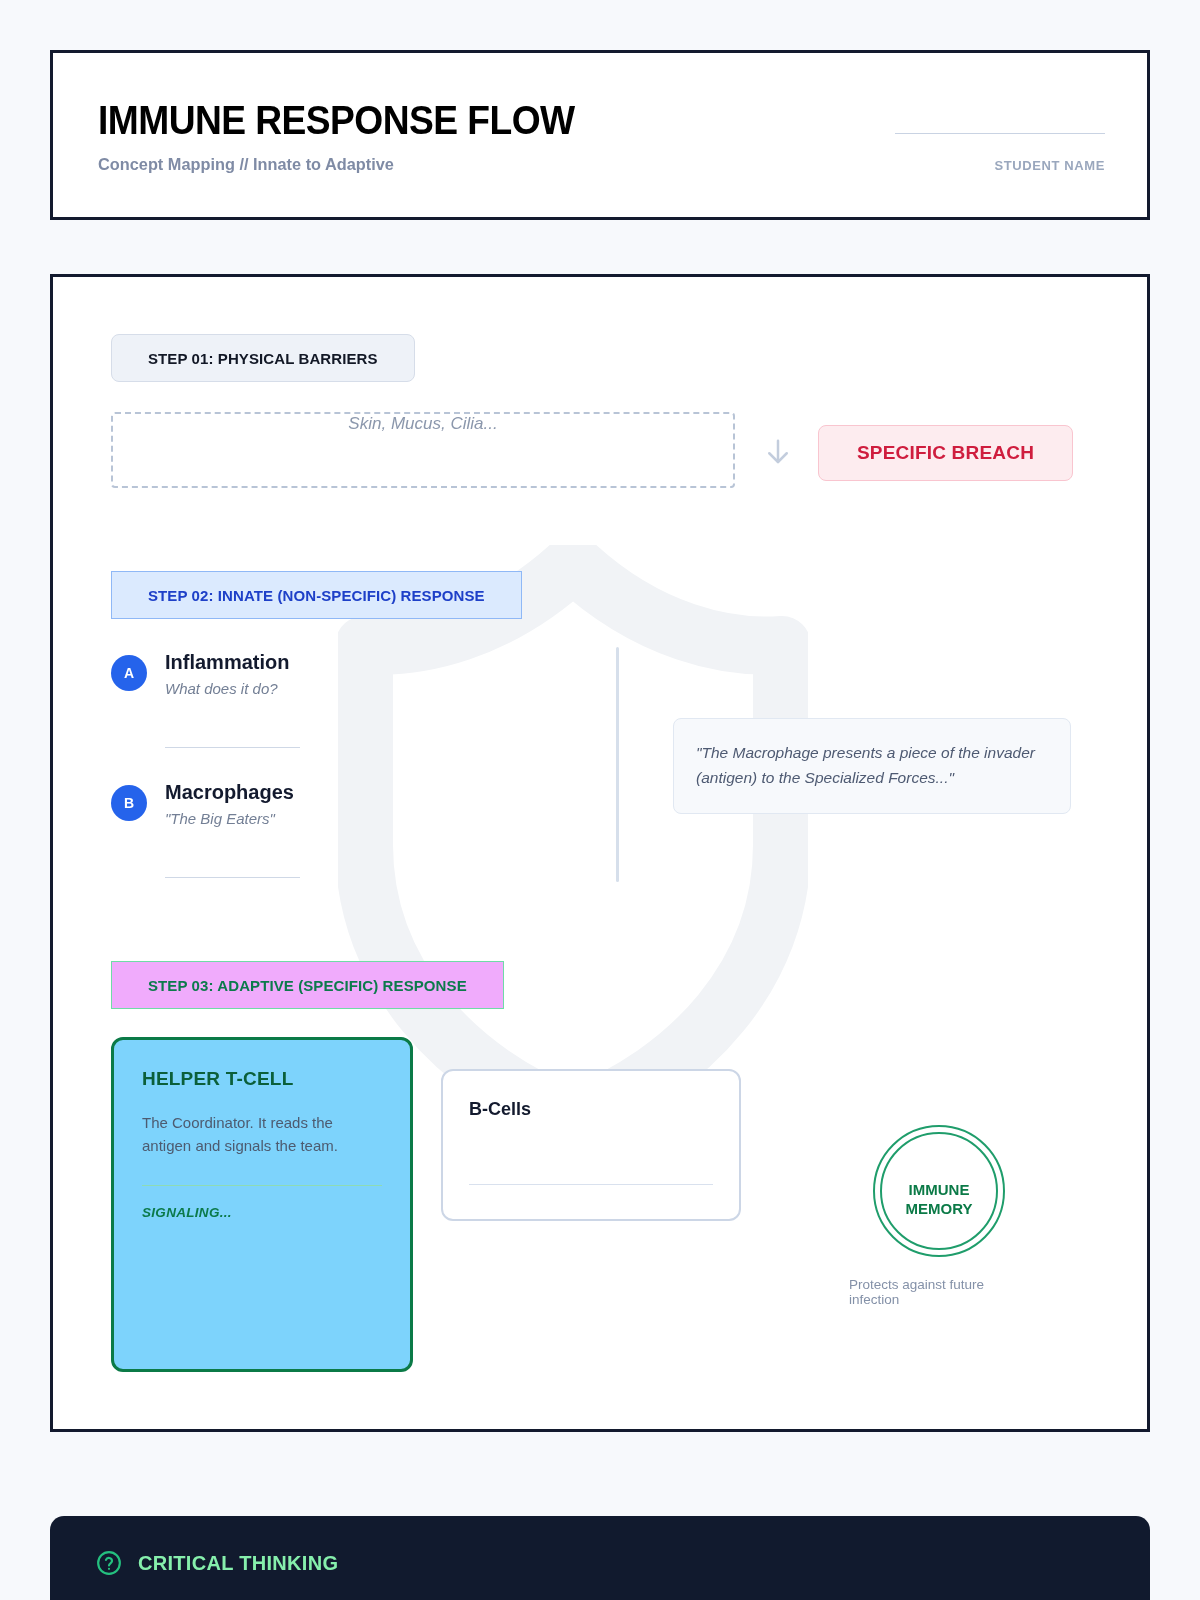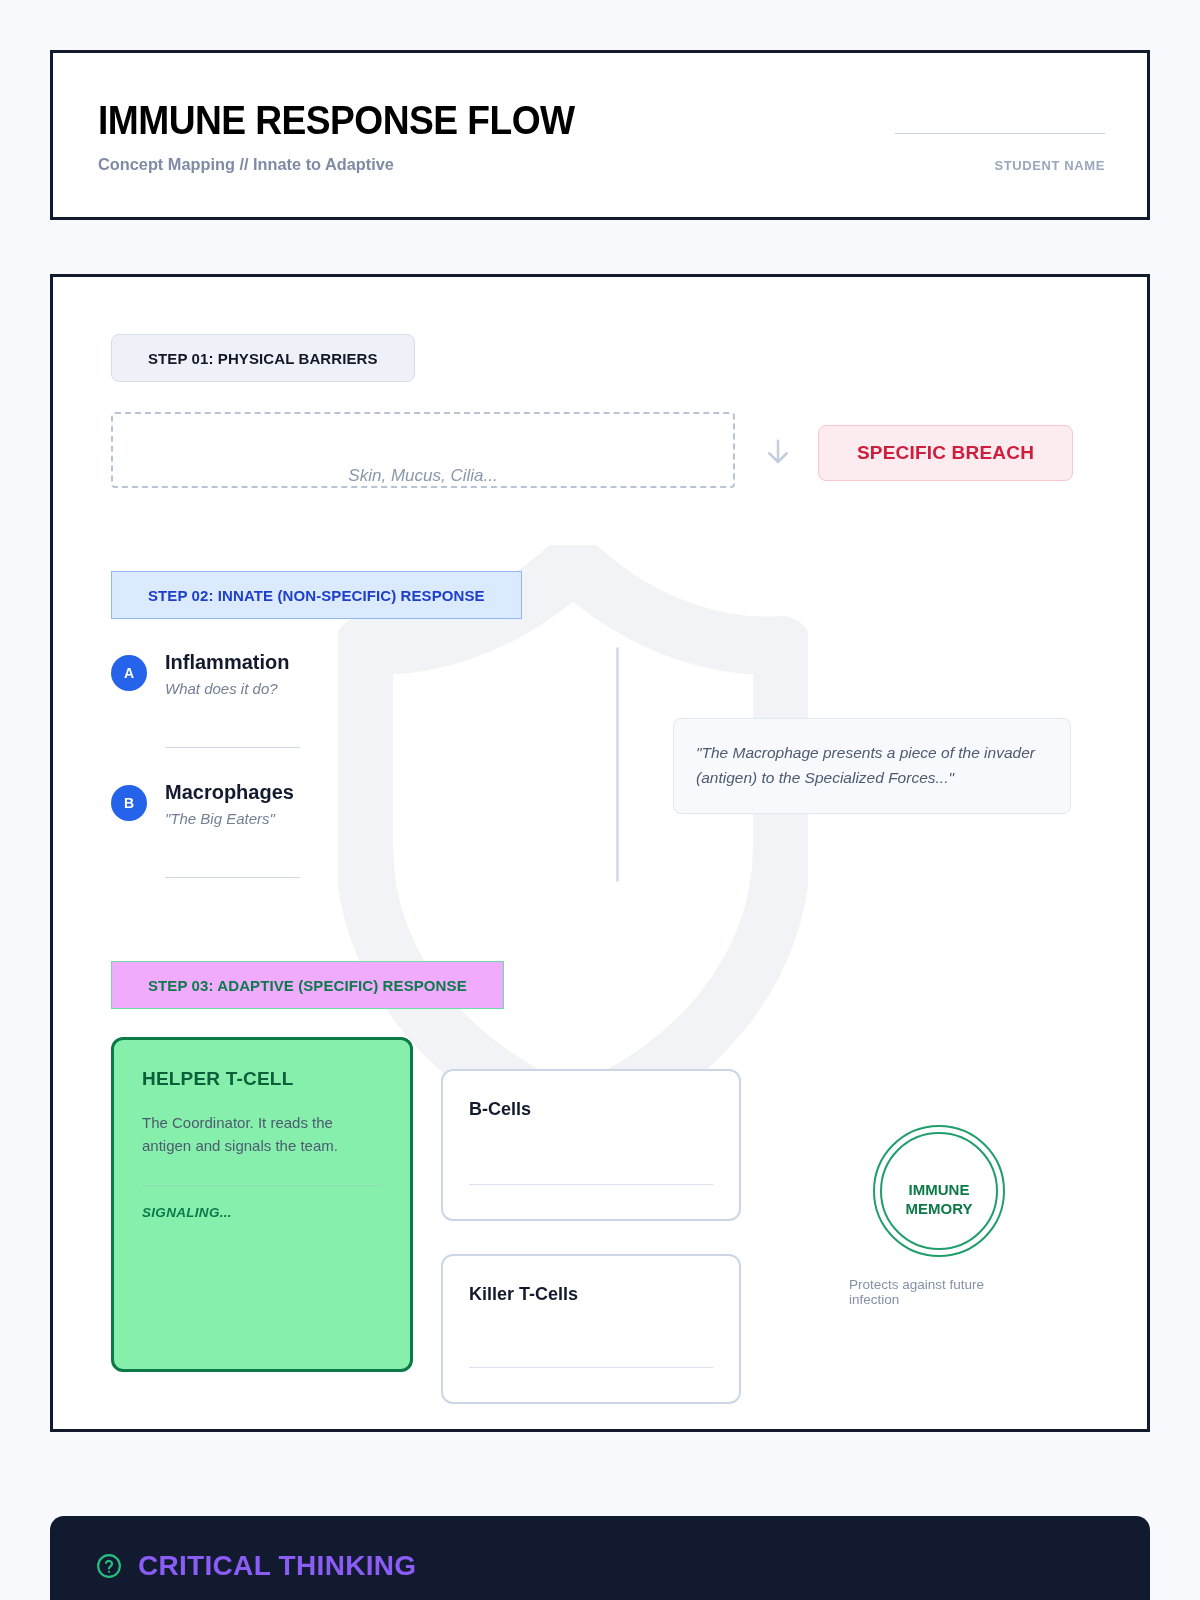--- a/index.html
+++ b/index.html
@@ -128,21 +128,21 @@
   }
 
   
   .dashed-box {
     position: absolute;
     left: 58px; top: 135px;
     width: 624px; height: 76px;
     border: 2px dashed #b8c4d6;
     border-radius: 4px;
     display: flex;
-    align-items: flex-end;
+    align-items: flex-start;
     justify-content: center;
   }
   .dashed-box .ph {
     font-size: 17px;
     font-style: italic;
     color: #8b97ac;
   }
 
   .down-arrow {
     position: absolute;
@@ -217,21 +217,21 @@
     font-style: italic;
     color: #4e5a72;
     line-height: 1.6;
   }
 
   
   .tcell-card {
     position: absolute;
     left: 58px; top: 760px;
     width: 302px; height: 335px;
-    background: #86efac;
+    background: #7dd3fc;
     border: 3px solid #0b7a47;
     border-radius: 12px;
     padding: 28px 28px;
   }
   .tcell-title {
     font-size: 19px; font-weight: 800;
     color: #0b5f3a; letter-spacing: 0.2px;
   }
   .tcell-body {
     margin-top: 22px;
@@ -325,23 +325,23 @@
     border-radius: 14px;
     padding: 34px 46px;
   }
   .ct-head {
     display: flex;
     align-items: center;
     gap: 16px;
   }
   .ct-icon { width: 26px; height: 26px; color: #24c07f; flex: none; }
   .ct-title {
-    font-size: 28px;
-    font-weight: 800;
-    color: #8b5cf6;
+    font-size: 20px;
+    font-weight: 800;
+    color: #86efac;
     letter-spacing: 0.3px;
   }
 </style>
 </head>
 <body>
 
 <div class="page">
 
   <div class="header-band">
     <div class="header-title">IMMUNE RESPONSE FLOW</div>
@@ -398,24 +398,20 @@
       <div class="tcell-body">The Coordinator. It reads the antigen and signals the team.</div>
       <div class="tcell-rule"></div>
       <div class="tcell-status">SIGNALING...</div>
     </div>
 
     <div class="sm-card sm-card-1">
       <div class="sm-title">B-Cells</div>
       <div class="sm-rule"></div>
     </div>
 
-    <div class="sm-card sm-card-2">
-      <div class="sm-title">Killer T-Cells</div>
-      <div class="sm-rule"></div>
-    </div>
 
     <div class="mem-wrap">
       <div class="mem-circle">
         <div class="mem-text">
           <span>IMMUNE</span><br>
           <span>MEMORY</span>
         </div>
       </div>
       <div class="mem-caption">Protects against future infection</div>
     </div>

